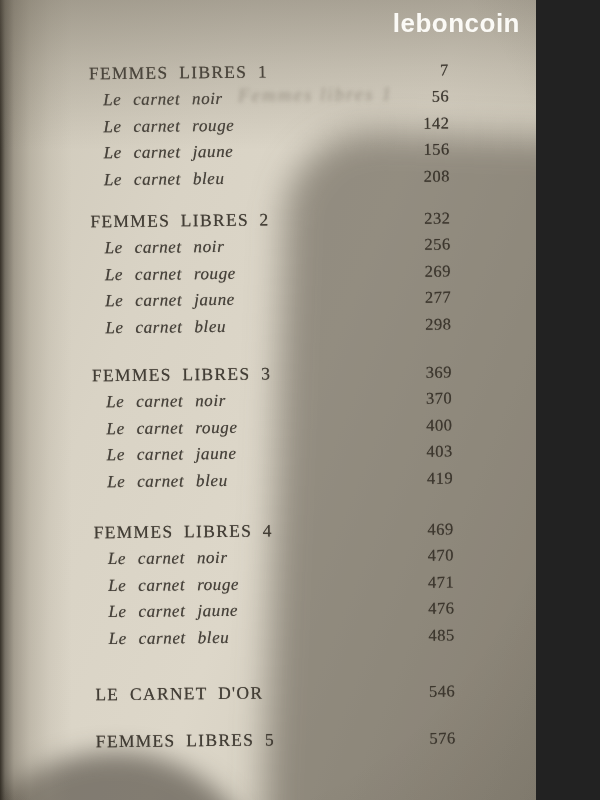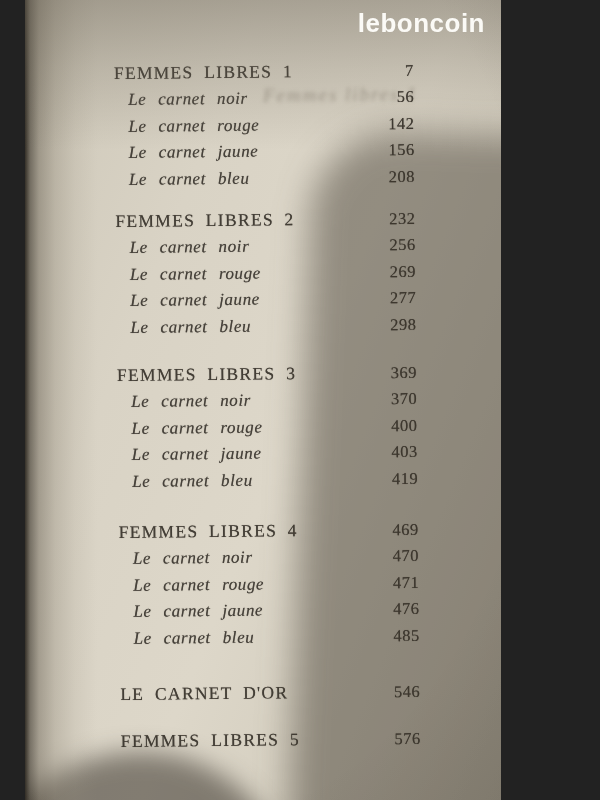--- a/index.html
+++ b/index.html
@@ -2,26 +2,25 @@
 <html><head>
 <meta charset="utf-8">
 <style>
   html, body {
     margin: 0;
     padding: 0;
     background: #222;
   }
   .photo {
     position: relative;
-    width: 476px;
+    width: 536px;
     height: 800px;
     overflow: hidden;
     background: linear-gradient(112deg, #cdc7b8 0%, #d9d3c5 30%, #ddd7c9 55%, #d2ccbd 80%, #c9c3b4 100%);
     font-family: "Liberation Serif", serif;
-    margin-left: 25px;
   }
 
   
   .overlay { position: absolute; pointer-events: none; }
   .top-shade {
     left: 0; right: 0; top: 0; height: 150px;
     background: linear-gradient(180deg, rgba(106,99,86,0.45) 0%, rgba(106,99,86,0.22) 45%, rgba(106,99,86,0) 100%);
     z-index: 4;
   }
   .left-edge {

